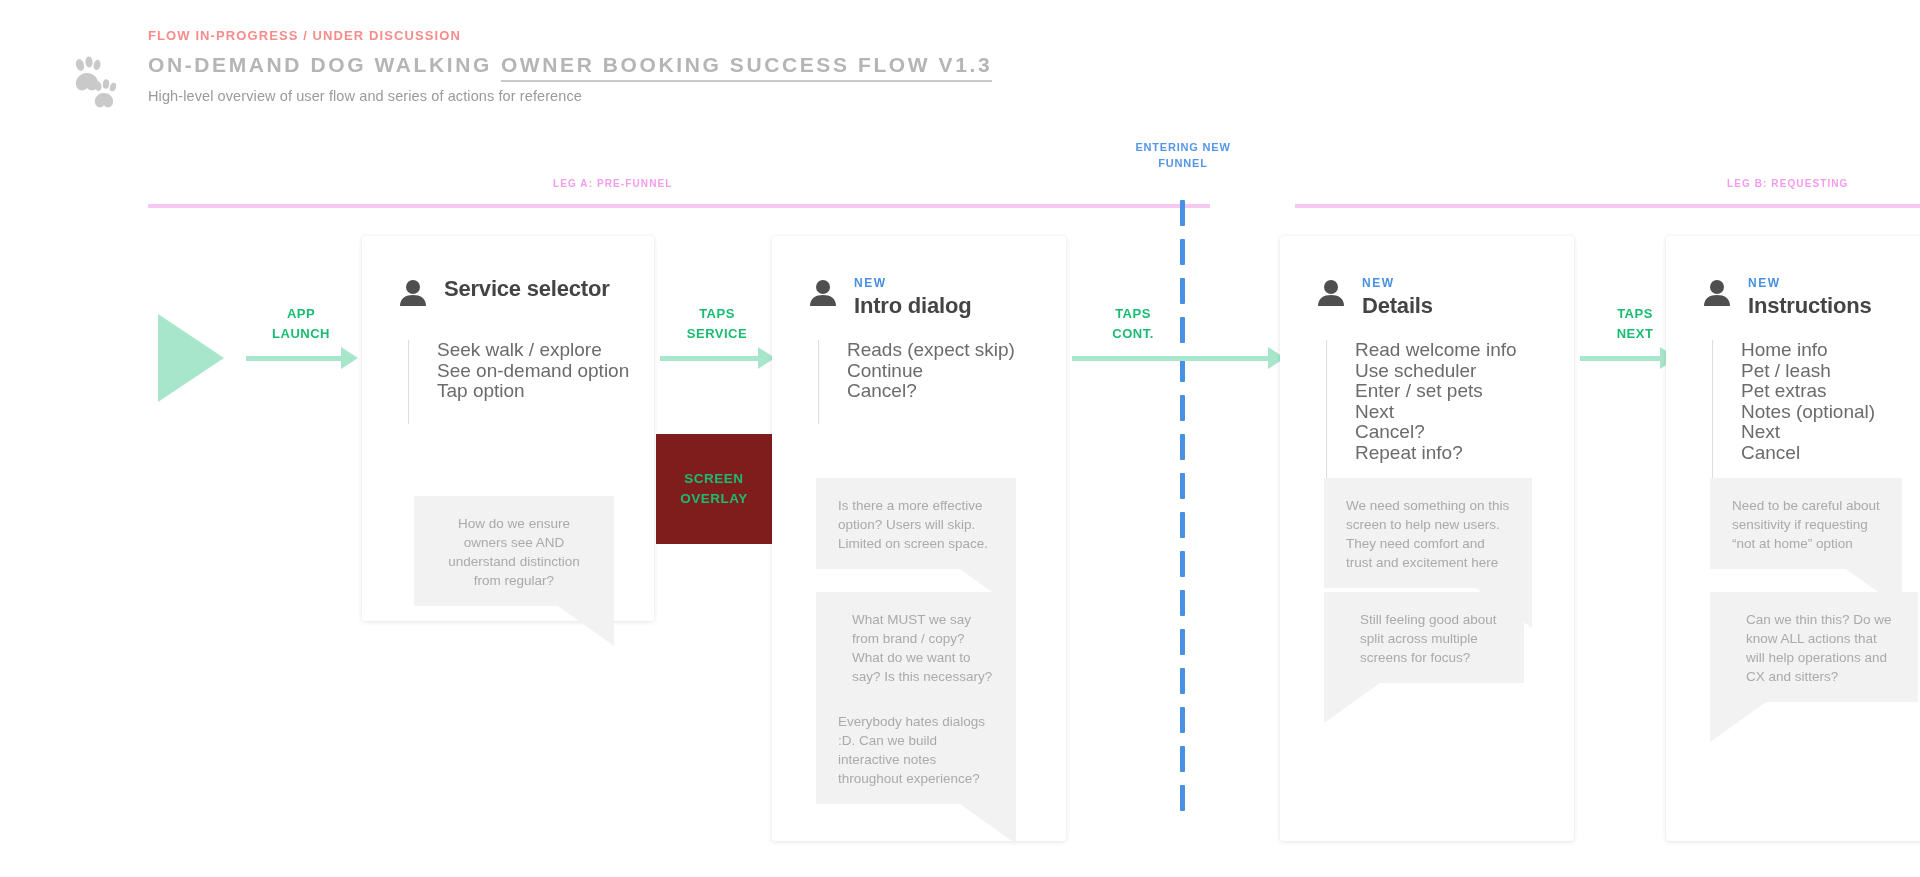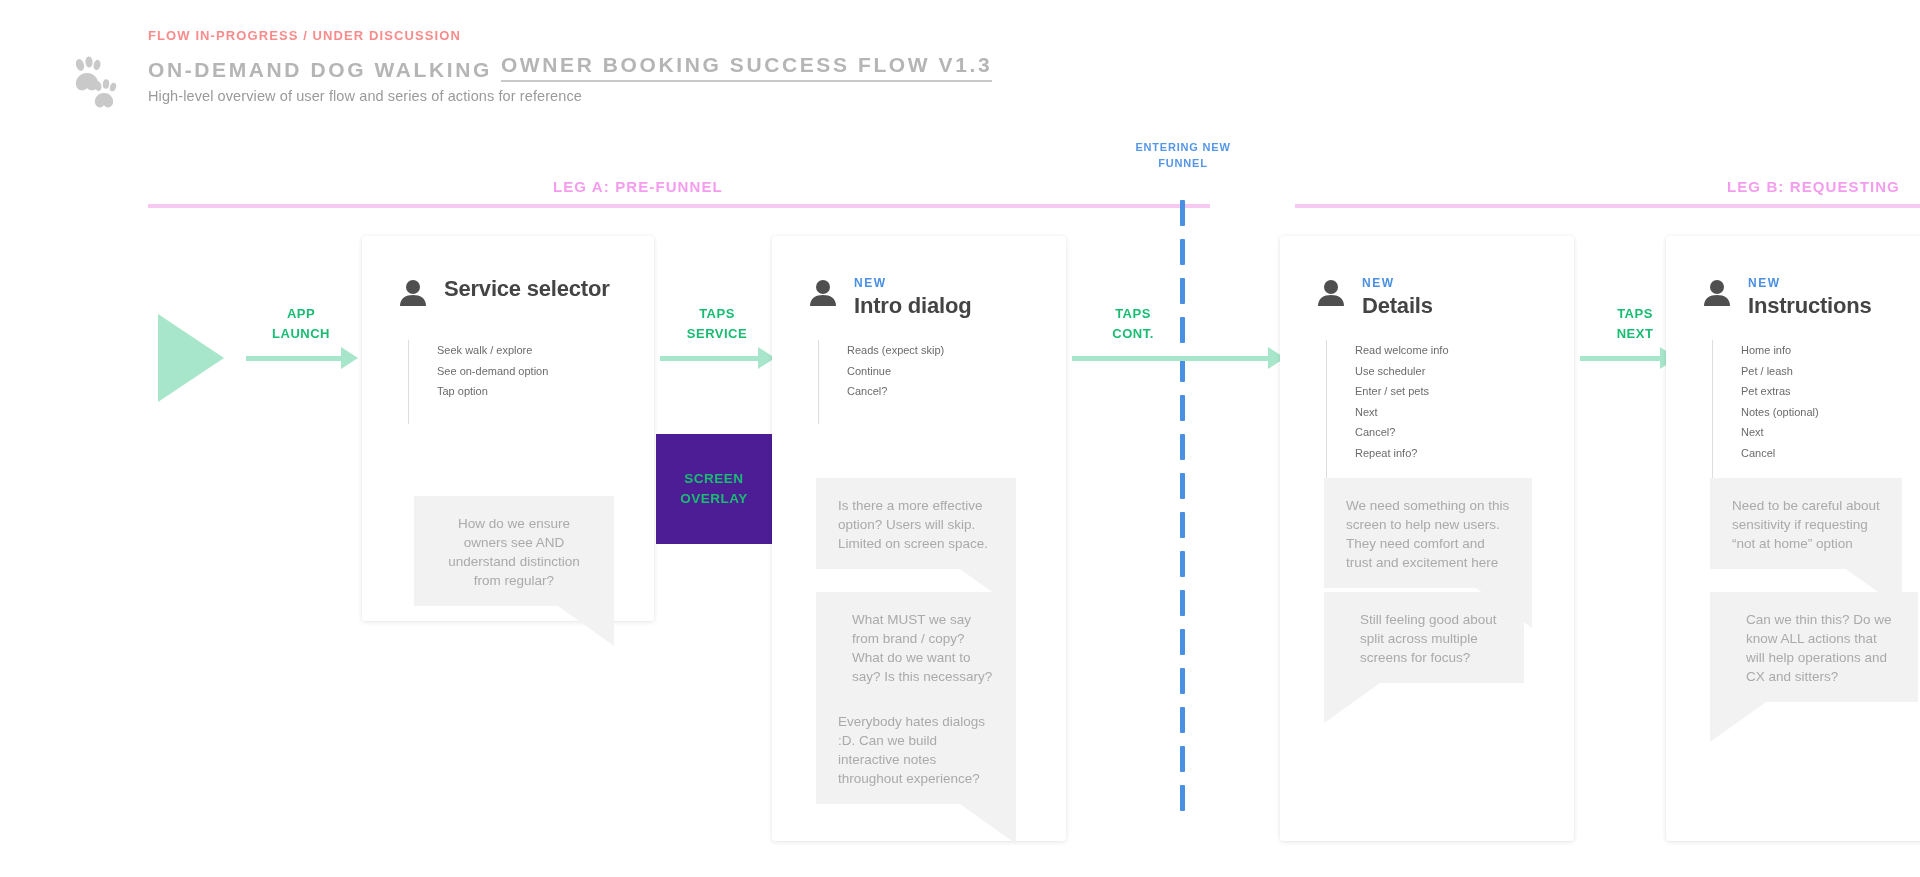--- a/index.html
+++ b/index.html
@@ -15,40 +15,40 @@
   
   .header { position: absolute; left: 0; top: 0; width: 1920px; height: 120px; }
   .paw-logo { position: absolute; left: 64px; top: 55px; width: 60px; height: 60px; }
   .kicker {
     position: absolute; left: 148px; top: 28px;
     font-size: 13px; font-weight: bold; letter-spacing: 1.1px;
     color: #f98b8b; text-transform: uppercase; white-space: nowrap;
   }
   .title-row {
     position: absolute; left: 148px; top: 53px;
-    display: flex; align-items: flex-end; white-space: nowrap;
+    display: flex; align-items: flex-start; white-space: nowrap;
   }
   .title-main {
     font-size: 21px; font-weight: bold; letter-spacing: 2.6px;
     color: #b5b5b5; text-transform: uppercase;
   }
   .title-underlined {
     font-size: 21px; font-weight: bold; letter-spacing: 2.6px;
     color: #b5b5b5; text-transform: uppercase;
     border-bottom: 2px solid #c9c9c9; padding-bottom: 3px; margin-left: 9px;
   }
   .subtitle {
     position: absolute; left: 148px; top: 88px;
     font-size: 14.5px; color: #9a9a9a; letter-spacing: 0.1px; white-space: nowrap;
   }
 
   
   .leg-bar { position: absolute; height: 4px; background: #f7c8f2; }
   .leg-label {
-    position: absolute; font-size: 15px; font-weight: bold;
+    position: absolute; font-size: 10px; font-weight: bold;
     letter-spacing: 1.1px; color: #f49ced; text-transform: uppercase;
     white-space: nowrap;
   }
   .funnel-label {
     position: absolute; text-align: center;
     font-size: 11px; font-weight: bold; letter-spacing: 0.8px;
     color: #5596e8; text-transform: uppercase; line-height: 1.45;
   }
 
   
@@ -69,21 +69,21 @@
   .new-badge {
     font-size: 12px; font-weight: bold; letter-spacing: 1.6px;
     color: #4a90e2; text-transform: uppercase; margin-bottom: 3px;
   }
   .card-title { font-size: 22px; font-weight: bold; color: #444444; letter-spacing: -0.2px; white-space: nowrap; }
   .steps {
     position: absolute; left: 46px; top: 104px;
     border-left: 1.5px solid #dddddd; padding-left: 28px; padding-bottom: 22px;
   }
   .steps li {
-    list-style: none; font-size: 11px; color: #6b6b6b;
+    list-style: none; font-size: 19px; color: #6b6b6b;
     line-height: 20.5px; white-space: nowrap;
   }
 
   
   .note { position: absolute; background: #f2f2f2; }
   .note p {
     padding: 18px 22px 16px 22px; font-size: 13.5px;
     color: #aaaaaa; line-height: 19px;
   }
   .note.indent p { padding-left: 36px; }
@@ -102,21 +102,21 @@
     border-bottom: 11px solid transparent;
     border-left: 17px solid #a8e6cb;
   }
   .play-tri {
     position: absolute; width: 0; height: 0;
     border-top: 44px solid transparent;
     border-bottom: 44px solid transparent;
     border-left: 66px solid #a8e6cb;
   }
   .overlay-box {
-    position: absolute; background: #4c1d95;
+    position: absolute; background: #7f1d1d;
     display: flex; align-items: center; justify-content: center;
   }
   .overlay-box span {
     text-align: center; font-size: 13.5px; font-weight: bold;
     color: #18bd72; letter-spacing: 0.5px; text-transform: uppercase; line-height: 1.45;
   }
 </style>
 </head>
 <body>
 

